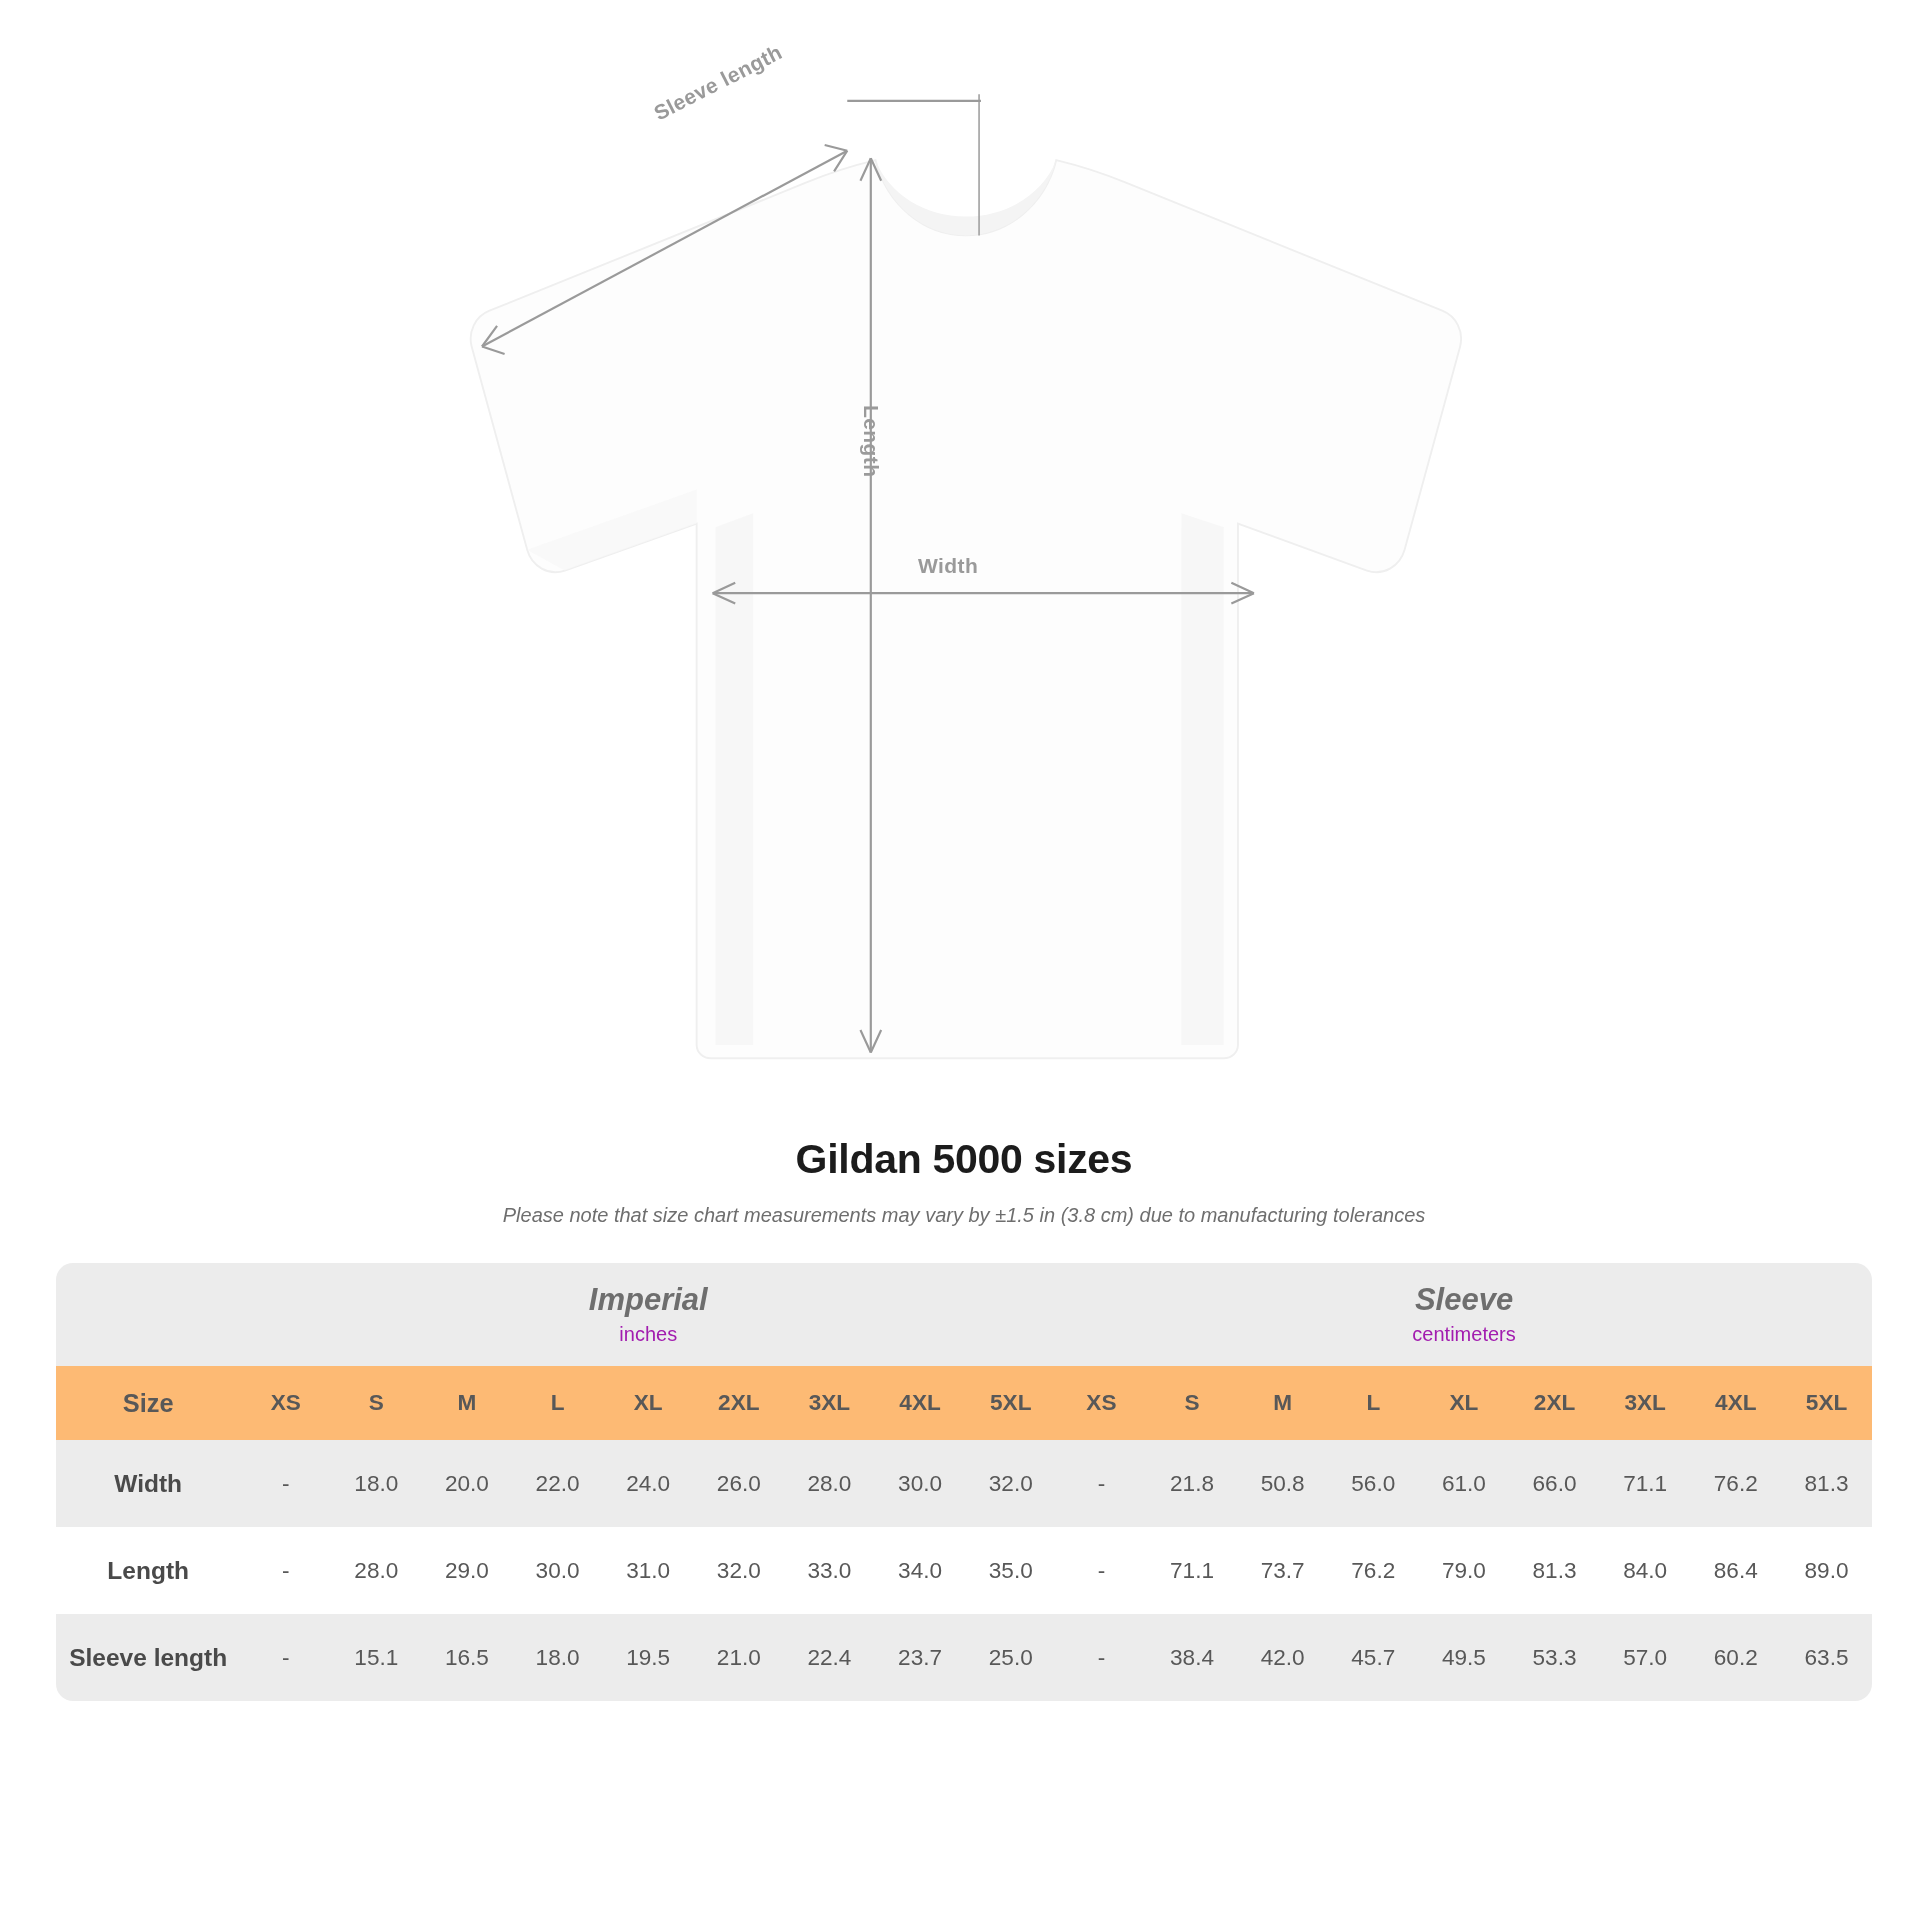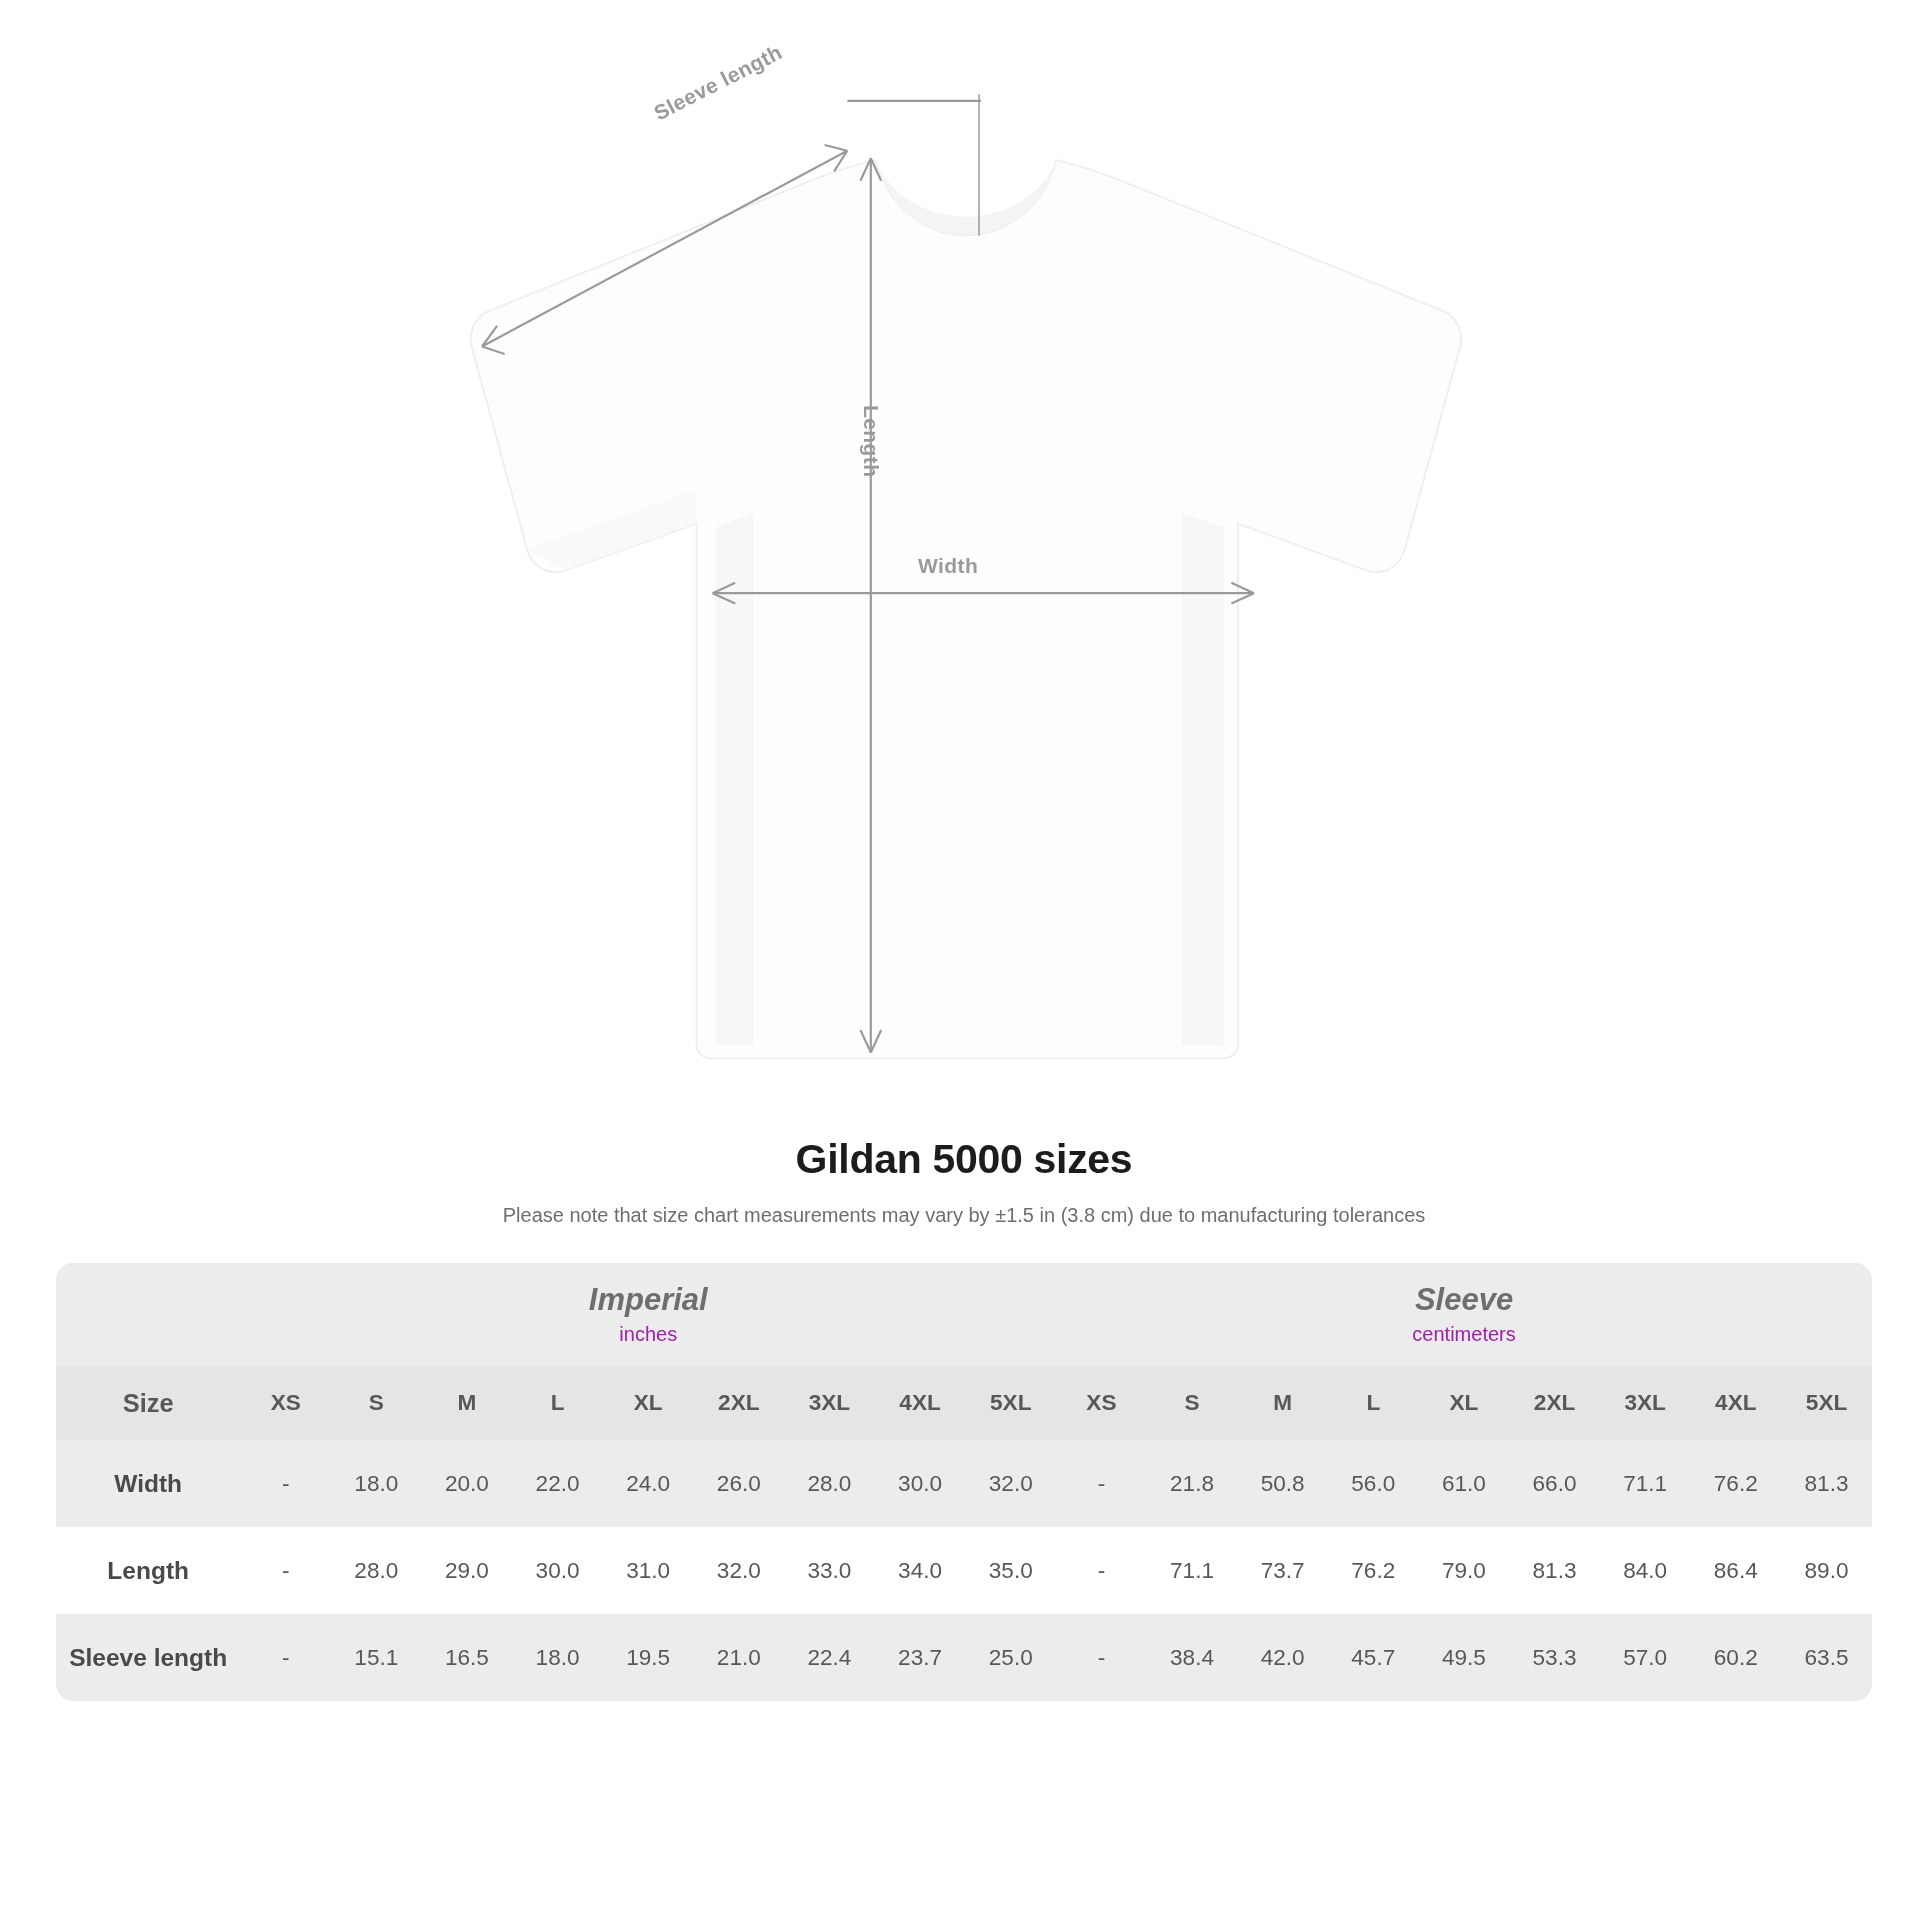--- a/index.html
+++ b/index.html
@@ -62,20 +62,21 @@
     font-size: 41px;
     font-weight: bold;
     color: #1c1c1c;
     margin: 16px;
     padding-top: 9.4px;
     letter-spacing: -0.3px;
   }
   .chart-note {
     text-align: center;
     font-size: 20px;
+    font-style: italic;
     color: #6e6e6e;
     margin: 21px 0 0 0;
   }
 
   
   .table-wrap {
     margin: 36px 56px 0 56px;
   }
   table.size-table {
     width: 100%;
@@ -108,21 +109,21 @@
     color: #6e6e6e;
     line-height: 1.25;
   }
   .unit-sub {
     font-size: 20px;
     color: #a21caf;
     line-height: 1.5;
   }
   
   .head-row td {
-    background: #e5e5e5;
+    background: #fdba74;
     height: 74px;
     font-weight: bold;
     color: #555555;
     font-size: 23.5px;
   }
   .head-row td.rowhead {
     font-size: 25.4px;
   }
   
   .data-row td {

